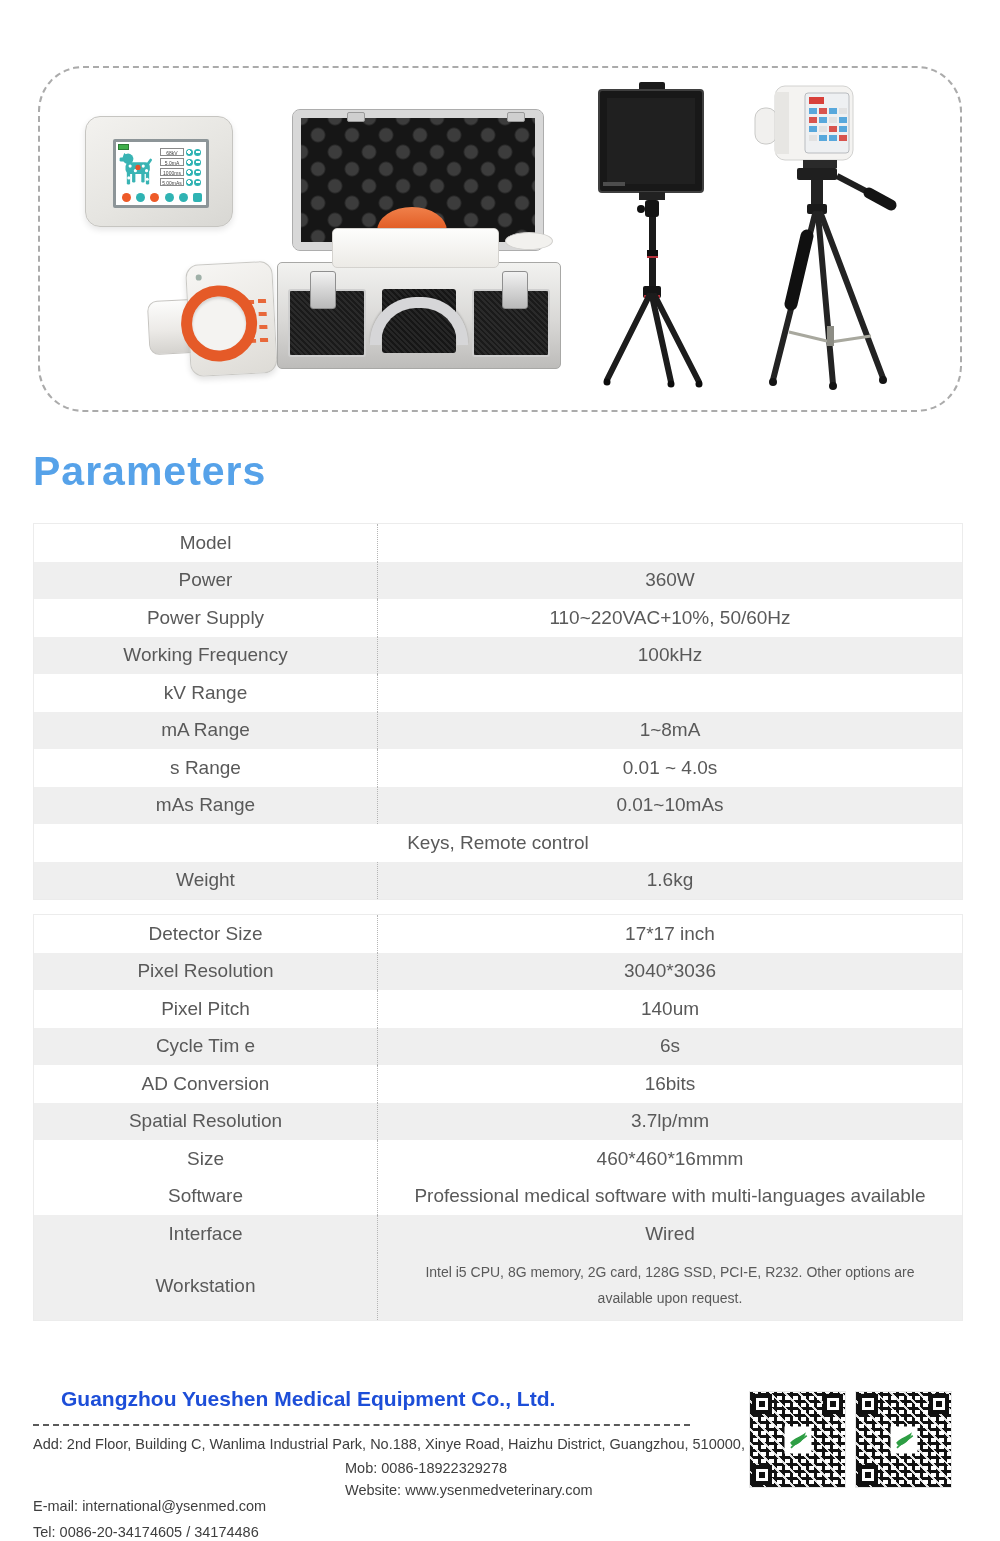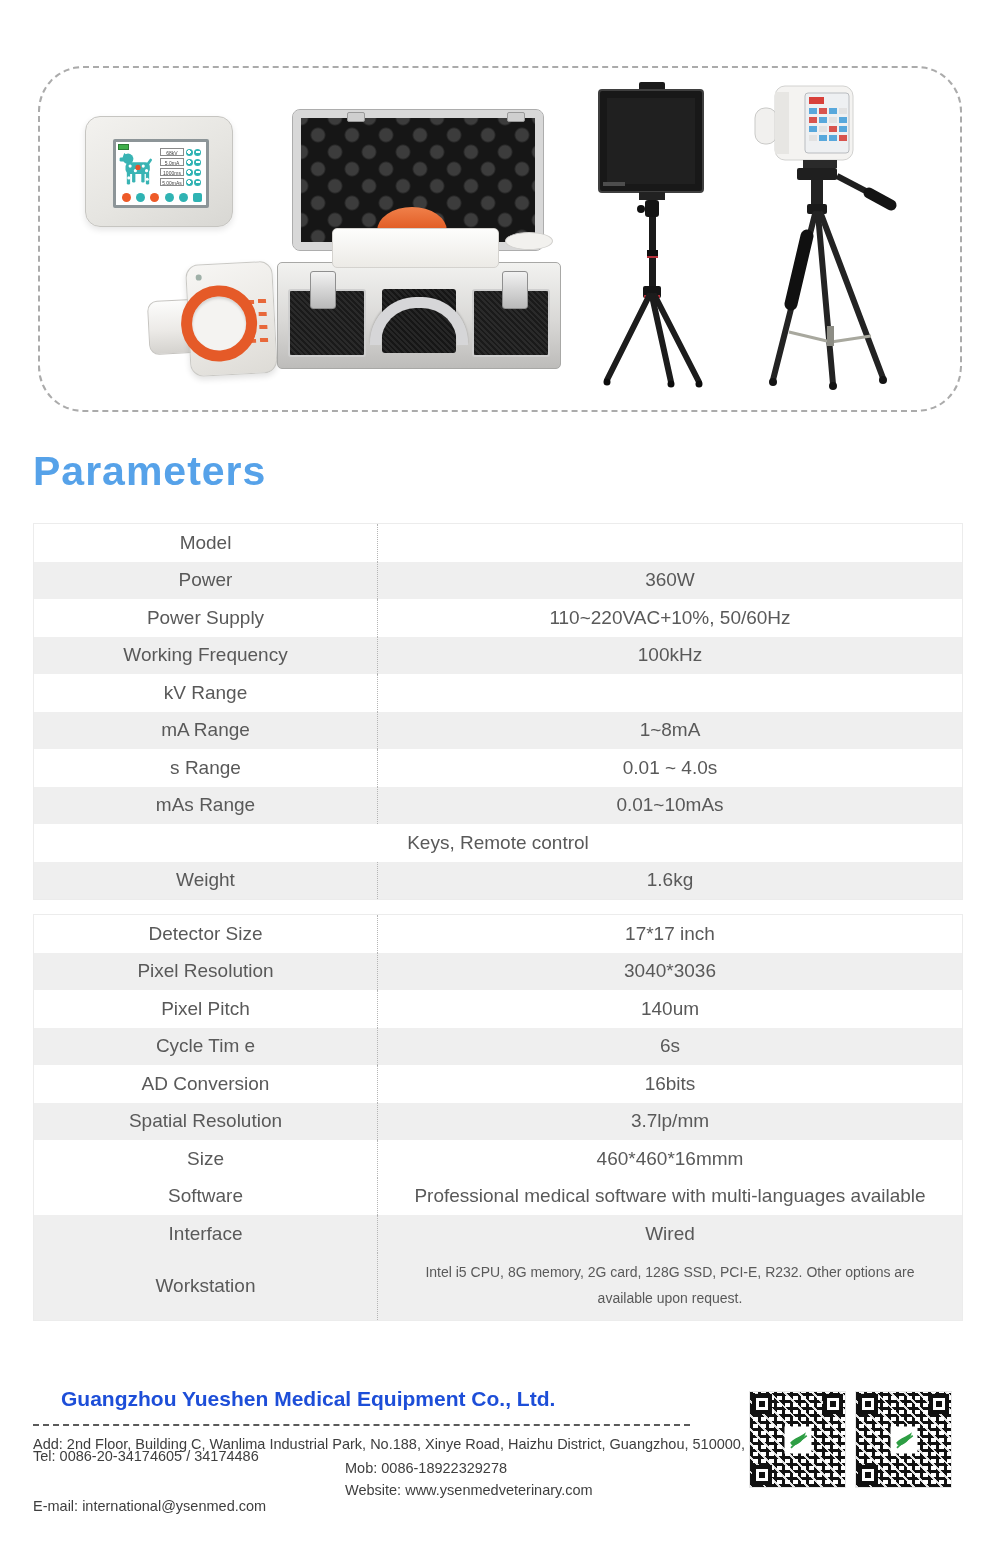--- a/index.html
+++ b/index.html
@@ -67,21 +67,21 @@
   .tl{width:344px;display:flex;align-items:center;justify-content:center;border-right:1px dotted #b5b5b5;box-sizing:border-box;text-align:right;}
   .tv{flex:1;display:flex;align-items:center;justify-content:center;text-align:center;}
   .trow.tall{height:67px;}
   .trow.tall .tv{font-size:14px;line-height:1.85;padding:0 36px;}
 
   
   .company{position:absolute;left:33px;top:1387px;font-size:21px;font-weight:bold;color:#1d4ed8;margin-left:28px;}
   .dashsep{position:absolute;left:33px;top:1424px;width:657px;border-top:2px dashed #5a5a5a;}
   .fline{position:absolute;font-size:14.5px;color:#3e3e3e;}
   .addr{left:33px;top:1436px;}
-  .tel{left:33px;top:1448px;}
+  .tel{left:33px;top:1524px;}
   .mob{left:345px;top:1460px;}
   .email{left:33px;top:1482px;margin-top:16px;}
   .web{left:345px;top:1482px;}
 
   .qr{position:absolute;top:1392px;width:95px;height:95px;background-color:#fff;
       background-image:repeating-linear-gradient(45deg,rgba(255,255,255,.88) 0 2px,transparent 2px 10px),
                        repeating-linear-gradient(90deg,#121212 0 3px,transparent 3px 8px),
                        repeating-linear-gradient(0deg,#121212 0 3px,transparent 3px 7px);
       outline:1px solid #e8e8e8;}
   .qr1{left:750px;} .qr2{left:856px;}

